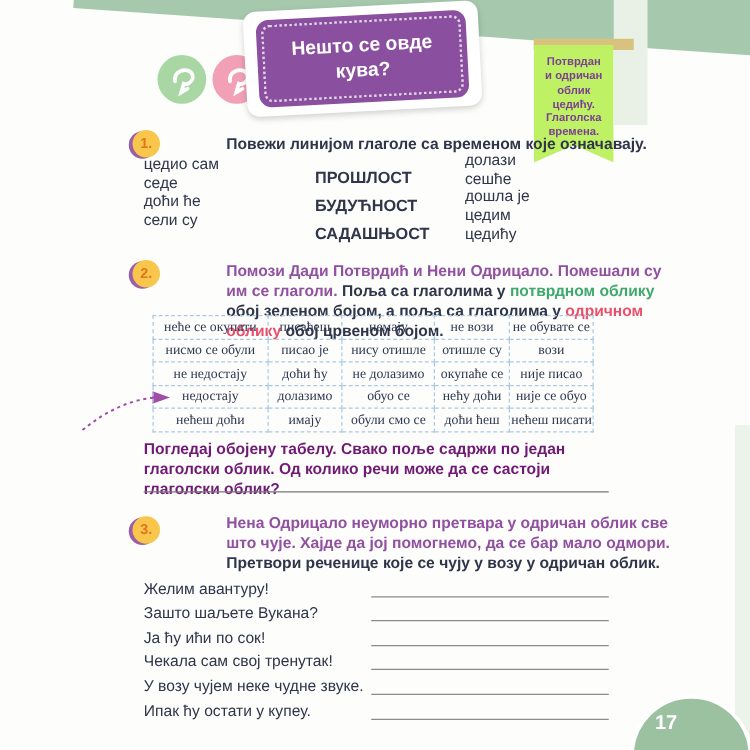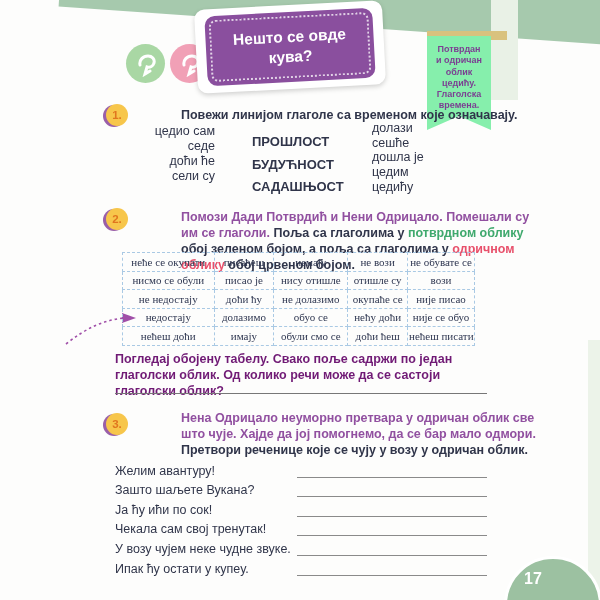--- a/index.html
+++ b/index.html
@@ -15,33 +15,33 @@
 
   
   .mascot{position:absolute;width:39px;height:39px;border-radius:50%;display:flex;align-items:center;justify-content:center;}
   .mascot.green{left:126px;top:44px;background:#a9d7a4;}
   .mascot.pink{left:170px;top:44px;background:#f1a0b6;}
   .badge-card{position:absolute;left:196px;top:5px;width:188px;height:84px;background:#fff;border-radius:10px;transform:rotate(-3deg);box-shadow:0 2px 5px rgba(0,0,0,.18);}
   .title-badge{position:absolute;left:206px;top:12px;width:168px;height:70px;background:#8a4f9e;border-radius:10px;transform:rotate(-3deg);display:flex;align-items:center;justify-content:center;}
   .title-badge .dots{position:absolute;inset:4px;border:2px dotted rgba(255,255,255,.75);border-radius:7px;}
   .title-badge .txt{width:128px;color:#fff;font-weight:bold;font-size:15.5px;line-height:1.3;text-align:center;}
   .tan-bar{position:absolute;left:427px;top:31px;width:80px;height:9px;background:#d9c27e;}
-  .ribbon{position:absolute;left:427px;top:36px;width:64px;height:94px;background:#86efac;clip-path:polygon(0 0,100% 0,100% 100%,50% 85%,0 100%);padding-top:8px;box-sizing:border-box;}
+  .ribbon{position:absolute;left:427px;top:36px;width:64px;height:94px;background:#bef264;clip-path:polygon(0 0,100% 0,100% 100%,50% 85%,0 100%);padding-top:8px;box-sizing:border-box;}
   .ribbon div{text-align:center;font-size:9px;font-weight:bold;color:#7b3f92;line-height:1.25;}
 
   
   .num-badge{position:absolute;width:22px;height:22px;border-radius:50%;background:#f7c64b;color:#e0761f;font-weight:bold;font-size:11.5px;display:flex;align-items:center;justify-content:center;box-shadow:-3px 1px 0 0 #9a5fa8;}
   .instr{position:absolute;font-size:12.5px;line-height:1.28;color:#30354a;font-weight:600;padding-left:47px;}
   .purple{color:#9150a0;font-weight:600;}
   .greenw{color:#3fa96d;margin-top:32px;}
   .redw{color:#e8506b;}
 
   
   .col{position:absolute;font-size:12.5px;color:#30354a;font-weight:500;}
-  .col-left{left:115px;top:124px;width:100px;text-align:right;line-height:15px;}
+  .col-left{left:115px;top:124px;width:100px;text-align:left;line-height:15px;}
   .col-mid{left:252px;top:131px;line-height:22.5px;font-weight:600;font-size:13px;}
   .col-right{left:372px;top:121px;line-height:14.7px;}
 
   
   table.verbs{position:absolute;left:122px;top:252px;width:353px;border-collapse:collapse;table-layout:fixed;font-family:Liberation Serif, serif;}
   table.verbs td{border:1px dashed #a9c9e4;font-size:11px;color:#2e3650;text-align:center;height:17.5px;padding:0 1px;font-weight:500;white-space:nowrap;overflow:hidden;}
   .arrow-svg{position:absolute;left:62px;top:300px;}
 
   .followup{position:absolute;left:115px;top:351px;width:380px;font-size:12.5px;line-height:1.28;color:#701a75;font-weight:700;}
   .answer-rule{position:absolute;left:115px;top:383px;width:372px;border-bottom:1.3px solid #777;height:10px;}

